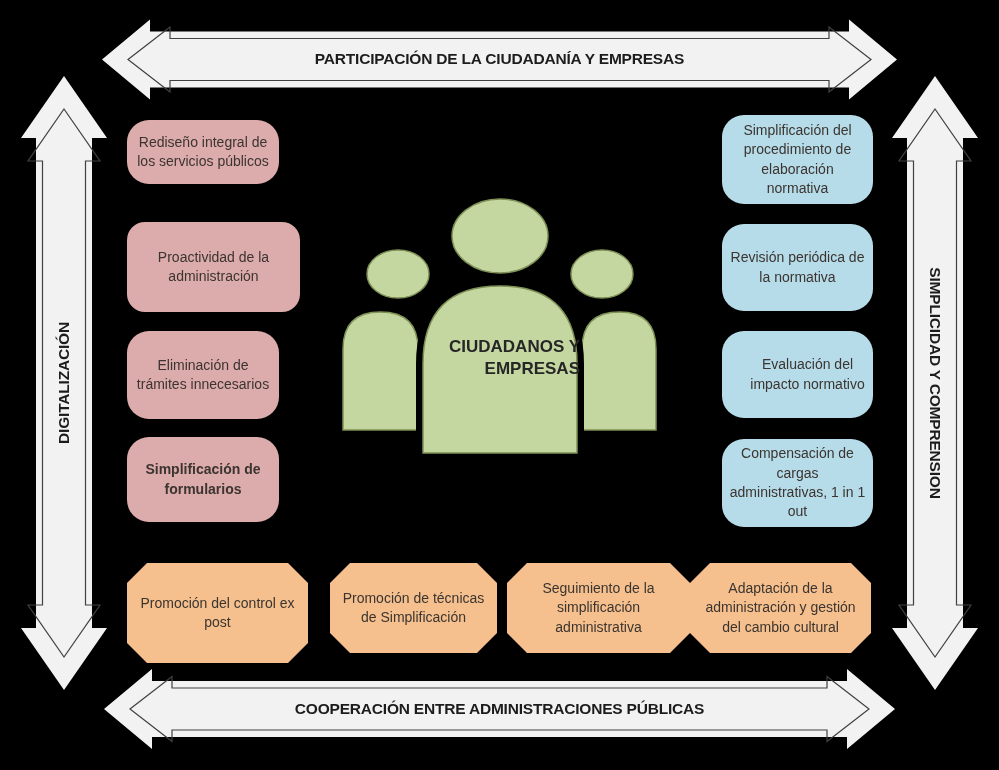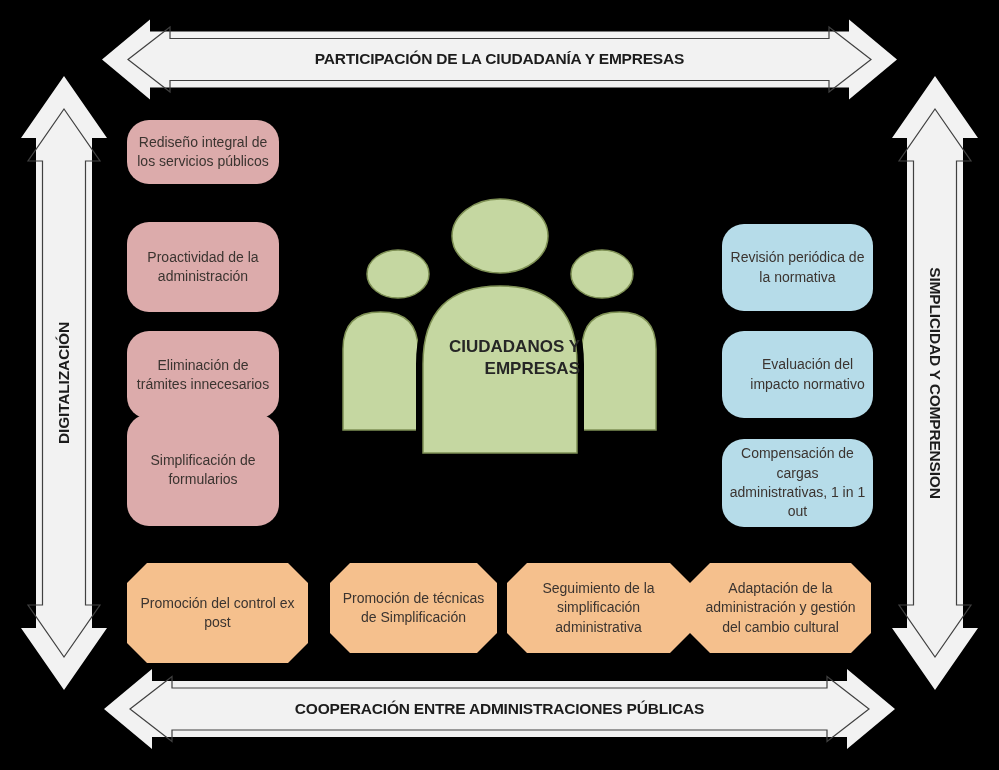--- a/index.html
+++ b/index.html
@@ -76,24 +76,25 @@
 
   <div class="arrow-label" style="left:104px;top:700px;width:791px;">COOPERACIÓN ENTRE ADMINISTRACIONES PÚBLICAS</div>
 
   <div class="arrow-label v-label" style="left:-86px;top:373px;transform:rotate(-90deg);">DIGITALIZACIÓN</div>
 
   <div class="arrow-label v-label" style="left:785px;top:373px;transform:rotate(90deg);">SIMPLICIDAD Y COMPRENSION</div>
 
   <div id="center-label">CIUDADANOS Y EMPRESAS</div>
 
   <div class="box pill pink" style="left:127px;top:120px;width:152px;height:64px;">Rediseño integral de los servicios públicos</div>
-  <div class="box pill pink" style="left:127px;top:222px;width:152px;height:90px;">Proactividad de la administración</div>
+  <div class="box pill pink" style="left:127px;top:222px;width:173px;height:90px;border-radius:18px;">Proactividad de la administración</div>
   <div class="box pill pink" style="left:127px;top:331px;width:152px;height:88px;">Eliminación de trámites innecesarios</div>
-  <div class="box pill pink" style="left:127px;top:414px;width:152px;height:112px;">Simplificación de formularios</div>
+  <div class="box pill pink" style="left:127px;top:437px;width:152px;height:85px;font-weight:bold;">Simplificación de formularios</div>
 
+  <div class="box pill blue" style="left:722px;top:115px;width:151px;height:89px;">Simplificación del procedimiento de elaboración normativa</div>
   <div class="box pill blue" style="left:722px;top:224px;width:151px;height:87px;">Revisión periódica de la normativa</div>
   <div class="box pill blue" style="left:722px;top:331px;width:151px;height:87px;padding-left:27px;">Evaluación del impacto normativo</div>
   <div class="box pill blue" style="left:722px;top:439px;width:151px;height:88px;">Compensación de cargas administrativas, 1 in 1 out</div>
 
   <div class="box octagon" style="left:127px;top:563px;width:181px;height:100px;">Promoción del control ex post</div>
   <div class="box octagon" style="left:330px;top:563px;width:167px;height:90px;">Promoción de técnicas de Simplificación</div>
   <div class="box octagon" style="left:507px;top:563px;width:183px;height:90px;">Seguimiento de la simplificación administrativa</div>
   <div class="box octagon" style="left:690px;top:563px;width:181px;height:90px;">Adaptación de la administración y gestión del cambio cultural</div>
 
 </div>

